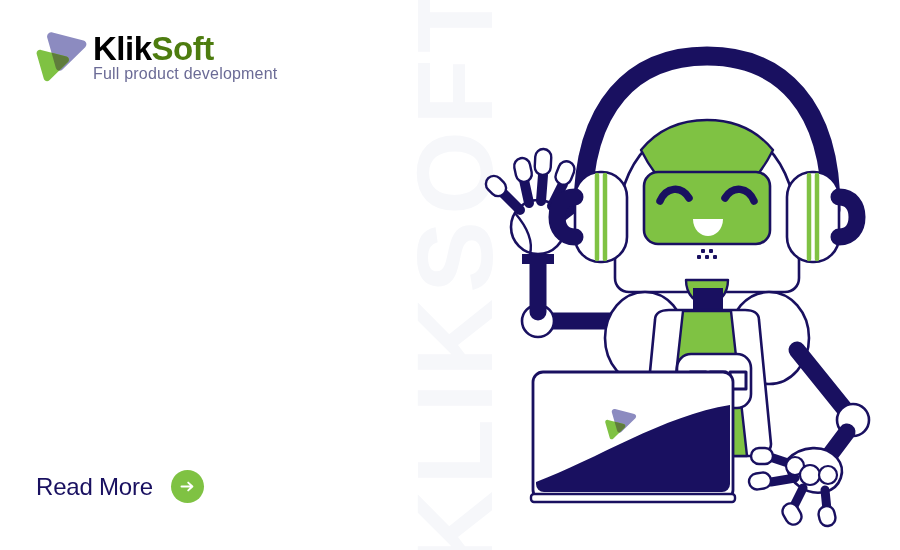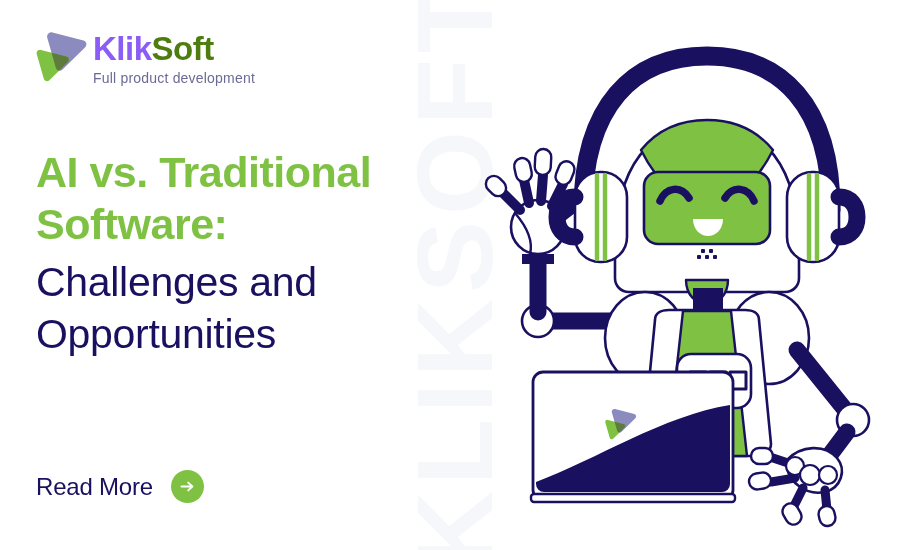--- a/index.html
+++ b/index.html
@@ -41,25 +41,24 @@
   }
   .logo-mark { width:54px; height:56px; flex:none; }
   .logo-text { margin-left:6px; padding-top:6px; }
   .logo-word {
     font-size:33px;
     font-weight:bold;
     letter-spacing:-0.5px;
     line-height:1;
     white-space:nowrap;
   }
-  .logo-word .klik { color:#8b5cf6; }
+  .logo-word .klik { color:#000000; }
   .logo-word .soft { color:#4d7c0f; }
   .logo-tagline {
-    margin-top:5px;
-    font-size:14px;
+    font-size:16px;
     color:#6b6b96;
     letter-spacing:0.2px;
     white-space:nowrap;
   }
 
   
   .headline {
     position:absolute;
     left:36px; top:146px;
     width:430px;
@@ -131,24 +130,20 @@
       <path clip-path="url(#clipA)" d="M19.5 6.5 L50.5 14.5 C53.5 15.3 54.4 19 52.2 21.2 L29.5 43.5 C27.3 45.7 23.6 44.7 22.8 41.7 L14.2 11.5 C13.4 8.5 16.5 5.7 19.5 6.5 Z" fill="#5f7c3c"></path>
     </svg>
     <div class="logo-text">
       <div class="logo-word">
         <span class="klik">Klik</span><span class="soft">Soft</span>
       </div>
       <div class="logo-tagline">Full product development</div>
     </div>
   </div>
 
-  <div class="headline">
-    <div class="headline-green">AI vs. Traditional Software:</div>
-    <div class="headline-navy">Challenges and Opportunities</div>
-  </div>
 
   <a class="cta" href="#">
     <span class="cta-label">Read More</span>
     <span class="cta-circle">
       <svg width="19" height="19" viewBox="0 0 19 19">
         <path d="M3.5 9.5 H14.2 M10.2 5.6 L14.4 9.5 L10.2 13.4" stroke="#ffffff" stroke-width="1.9" fill="none" stroke-linecap="round" stroke-linejoin="round"></path>
       </svg>
     </span>
   </a>
 

